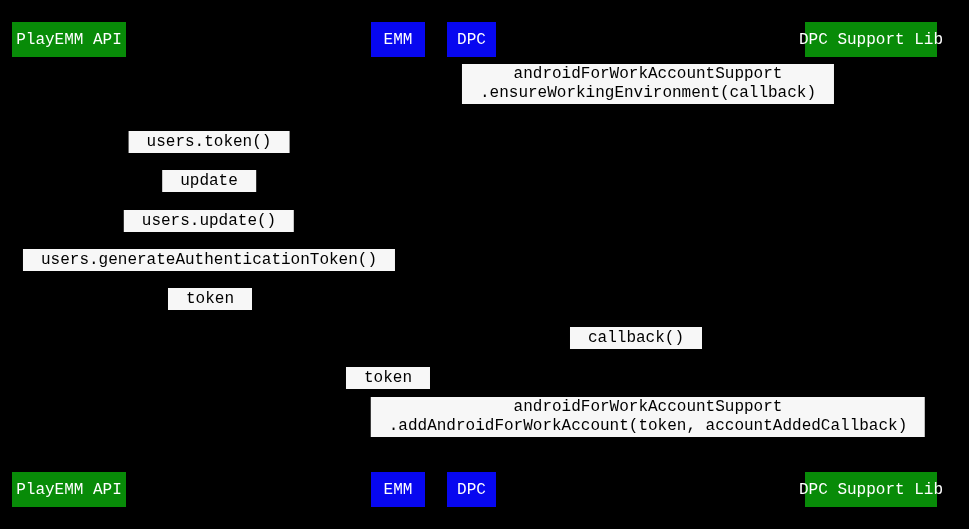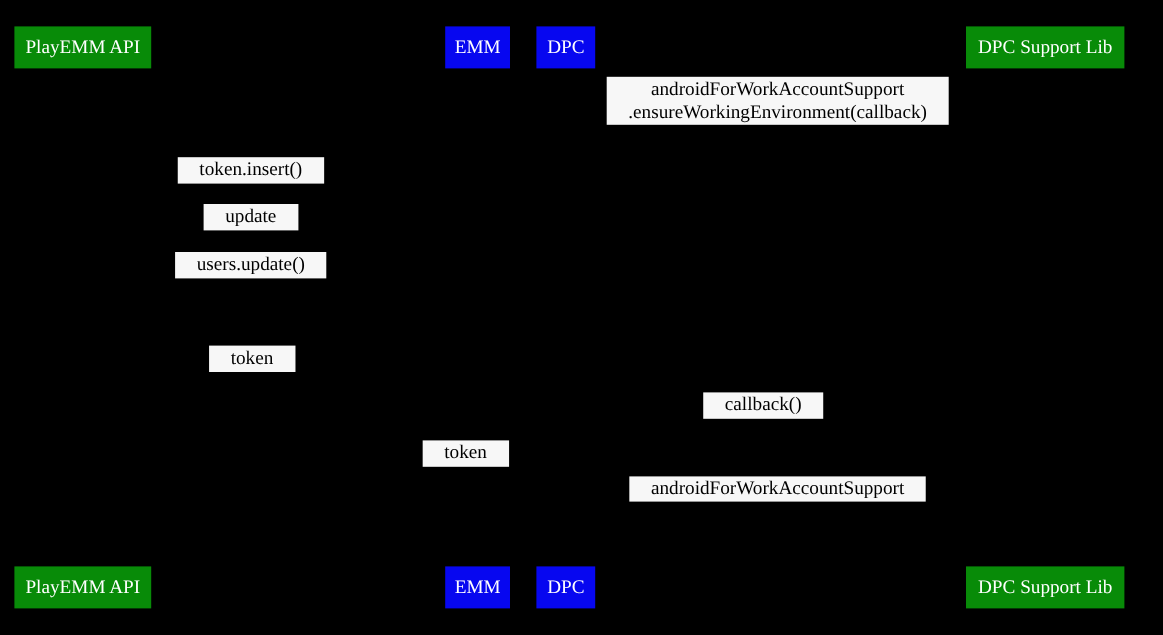--- a/index.html
+++ b/index.html
@@ -6,21 +6,21 @@
     margin: 0;
     padding: 0;
     background: #000000;
   }
   .stage {
     position: relative;
     width: 969px;
     height: 529px;
     background: var(--background, #000000);
     overflow: hidden;
-    font-family: Liberation Serif, serif;
+    font-family: Liberation Mono, monospace;
   }
   .actor {
     position: absolute;
     height: 35px;
     display: flex;
     align-items: center;
     justify-content: center;
     color: var(--actor-text, #ffffff);
     font-size: 16px;
     white-space: nowrap;
@@ -48,29 +48,31 @@
   <div class="actor green" style="left:12px;  top:22px; width:114px;">PlayEMM API</div>
   <div class="actor blue" style="left:324px; top:22px; width:54px;">EMM</div>
   <div class="actor blue" style="left:400px; top:22px; width:49px;">DPC</div>
   <div class="actor green" style="left:805px; top:22px; width:132px;">DPC Support Lib</div>
 
   <div class="msg two" style="left:648px; top:64px;">
     <div>androidForWorkAccountSupport</div>
     <div>.ensureWorkingEnvironment(callback)</div>
   </div>
 
-  <div class="msg" style="left:209px; top:131px;">token.insert()</div>
+  <div class="msg" style="left:209px; top:131px;">users.token()</div>
   <div class="msg" style="left:209px; top:170px;">update</div>
   <div class="msg" style="left:209px; top:210px;text-align:right;">users.update()</div>
+  <div class="msg" style="left:209px; top:249px;">users.generateAuthenticationToken()</div>
   <div class="msg" style="left:210px; top:288px;">token</div>
   <div class="msg" style="left:636px; top:327px;">callback()</div>
   <div class="msg" style="left:388px; top:367px;">token</div>
 
   <div class="msg two" style="left:648px; top:397px;">
     <div>androidForWorkAccountSupport</div>
+    <div>.addAndroidForWorkAccount(token, accountAddedCallback)</div>
   </div>
 
   <div class="actor green" style="left:12px;  top:472px; width:114px;">PlayEMM API</div>
   <div class="actor blue" style="left:324px; top:472px; width:54px;">EMM</div>
   <div class="actor blue" style="left:400px; top:472px; width:49px;">DPC</div>
   <div class="actor green" style="left:805px; top:472px; width:132px;">DPC Support Lib</div>
 
 </div>
 
 </body></html>

